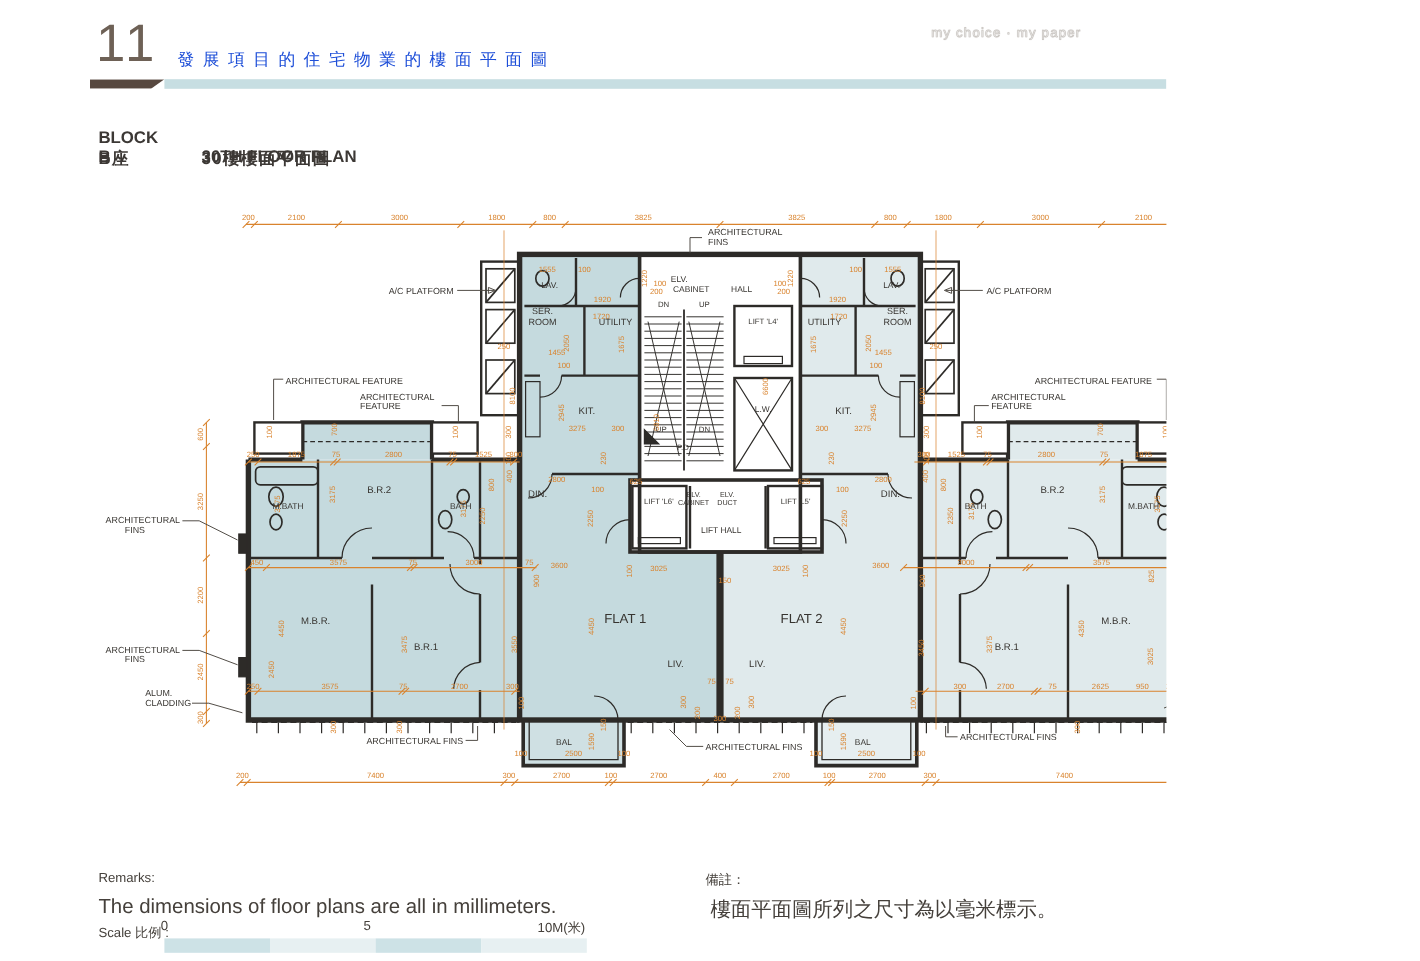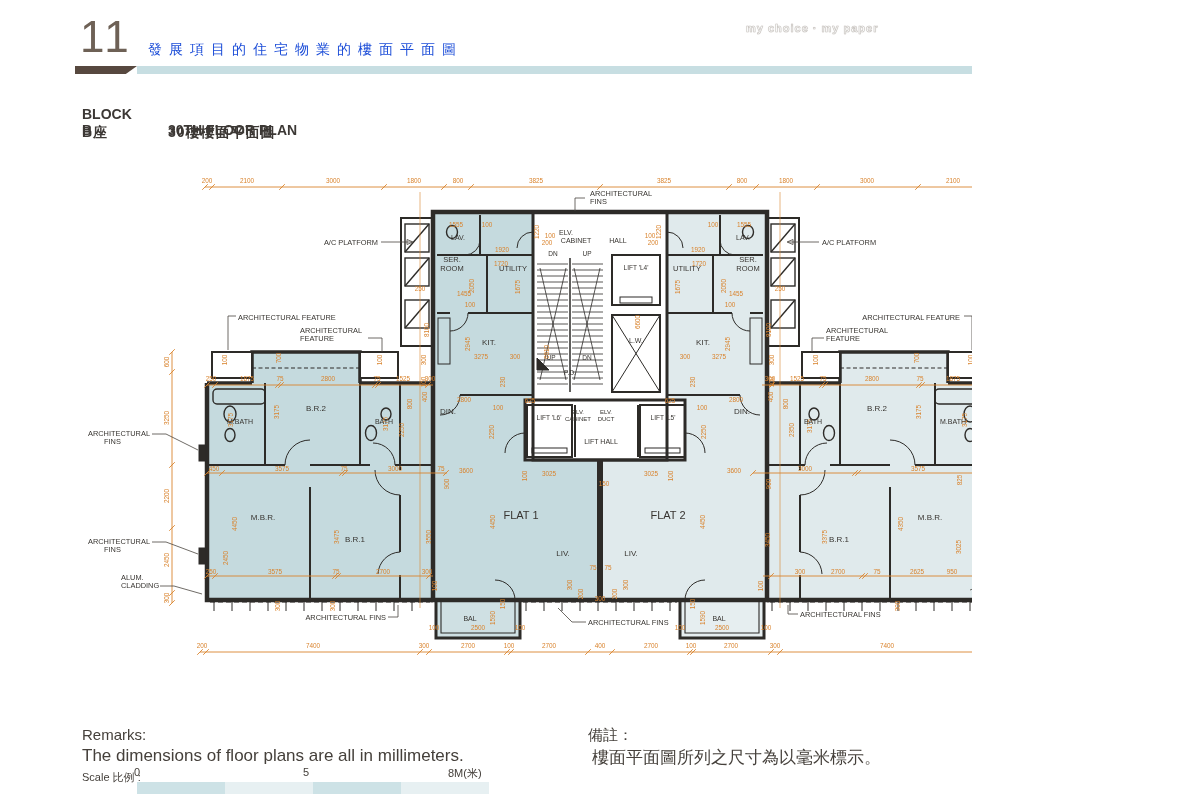--- a/index.html
+++ b/index.html
@@ -7,21 +7,21 @@
         font-family:"Liberation Sans",sans-serif;}
   
   .page-num{position:absolute;left:80px;top:12px;font-size:44px;color:#6e6156;letter-spacing:3px;}
   .title-en{position:absolute;left:148px;top:20px;font-size:16px;color:#6e6156;letter-spacing:.6px;}
   .title-zh{position:absolute;left:148px;top:41px;font-size:14px;color:#1d4ed8;letter-spacing:7px;}
   .divider{position:absolute;left:75px;top:66px;right:0;height:8px;display:flex;}
   .divider-chip{width:62px;background:#57483f;clip-path:polygon(0 0,100% 0,82% 100%,0 100%);}
   .divider-bar{flex:1;background:#c7dee2;}
   
   .watermark{position:absolute;right:4px;top:22px;width:252px;color:#fff;pointer-events:none;}
-  .wm-tagline{font-size:11px;font-weight:bold;letter-spacing:1px;margin-left:2px;
+  .wm-tagline{font-size:11px;font-weight:normal;letter-spacing:1px;margin-left:32px;
       -webkit-text-stroke:.6px #c9c5c1;text-shadow:0 0 1px #c9c5c1;padding-left:28px;}
   .wm-logo{font-size:62px;font-weight:bold;letter-spacing:-3px;line-height:.82;
       -webkit-text-stroke:2.2px #c5c1bd;text-shadow:0 0 1.5px #c5c1bd;}
   .compass{position:absolute;left:1040px;top:96px;width:46px;height:36px;}
   .compass-n{position:absolute;left:0;top:0;font-size:11px;font-style:italic;color:#1a1a1a;}
   
   .block-line{position:absolute;left:82px;font-size:14px;font-weight:bold;color:#3c3835;}
   .block-line span.col2{display:inline-block;margin-left:34px;}
   .block-line .col1{display:inline-block;width:52px;}
   .bl1{top:106px;}
@@ -29,21 +29,21 @@
   
   #plan-svg{position:absolute;left:75px;top:160px;width:1030px;height:540px;}
   #plan-svg text{font-family:"Liberation Sans",sans-serif;}
   .dims text{fill:#d9832d;font-size:6.4px;text-anchor:middle;}
   .rooms text{fill:#373430;text-anchor:middle;}
   .callouts text{fill:#373430;font-size:7.4px;}
   .leaders path{stroke:#4a453f;fill:none;stroke-width:.8;}
   .dimline{stroke:#d9832d;stroke-width:.9;fill:none;}
   .guide{stroke-width:.7;opacity:.85;}
   
-  .rem-title{position:absolute;font-size:15px;color:#45403b;}
+  .rem-title{position:absolute;font-size:11px;color:#45403b;}
   .rem-body{position:absolute;font-size:17px;color:#45403b;}
   .scale-label{position:absolute;left:82px;top:770px;font-size:11px;color:#45403b;}
   .scale-num{position:absolute;top:766px;font-size:11px;color:#45403b;}
   .scale-bar{position:absolute;left:137px;top:782px;display:flex;height:12px;}
   .scale-bar div{width:88px;height:12px;}
   .sb-d{background:#cde2e6;} .sb-l{background:#e7f0f2;}
 </style>
 </head>
 <body>
 
@@ -448,20 +448,20 @@
   </svg>
 
   <div class="rem-title" style="left:82px;top:726px;">Remarks:</div>
   <div class="rem-body" style="left:82px;top:746px;">The dimensions of floor plans are all in millimeters.</div>
   <div class="rem-title" style="left:588px;top:726px;">備註：</div>
   <div class="rem-body" style="left:592px;top:746px;">樓面平面圖所列之尺寸為以毫米標示。</div>
 
   <div class="scale-label">Scale 比例 :</div>
   <div class="scale-num" style="left:134px;">0</div>
   <div class="scale-num" style="left:303px;">5</div>
-  <div class="scale-num" style="left:448px;">8M(米)</div>
+  <div class="scale-num" style="left:448px;">10M(米)</div>
   <div class="scale-bar">
     <div class="sb-d"></div>
     <div class="sb-l"></div>
     <div class="sb-d"></div>
     <div class="sb-l"></div>
   </div>
 </div>
 
 </body></html>

